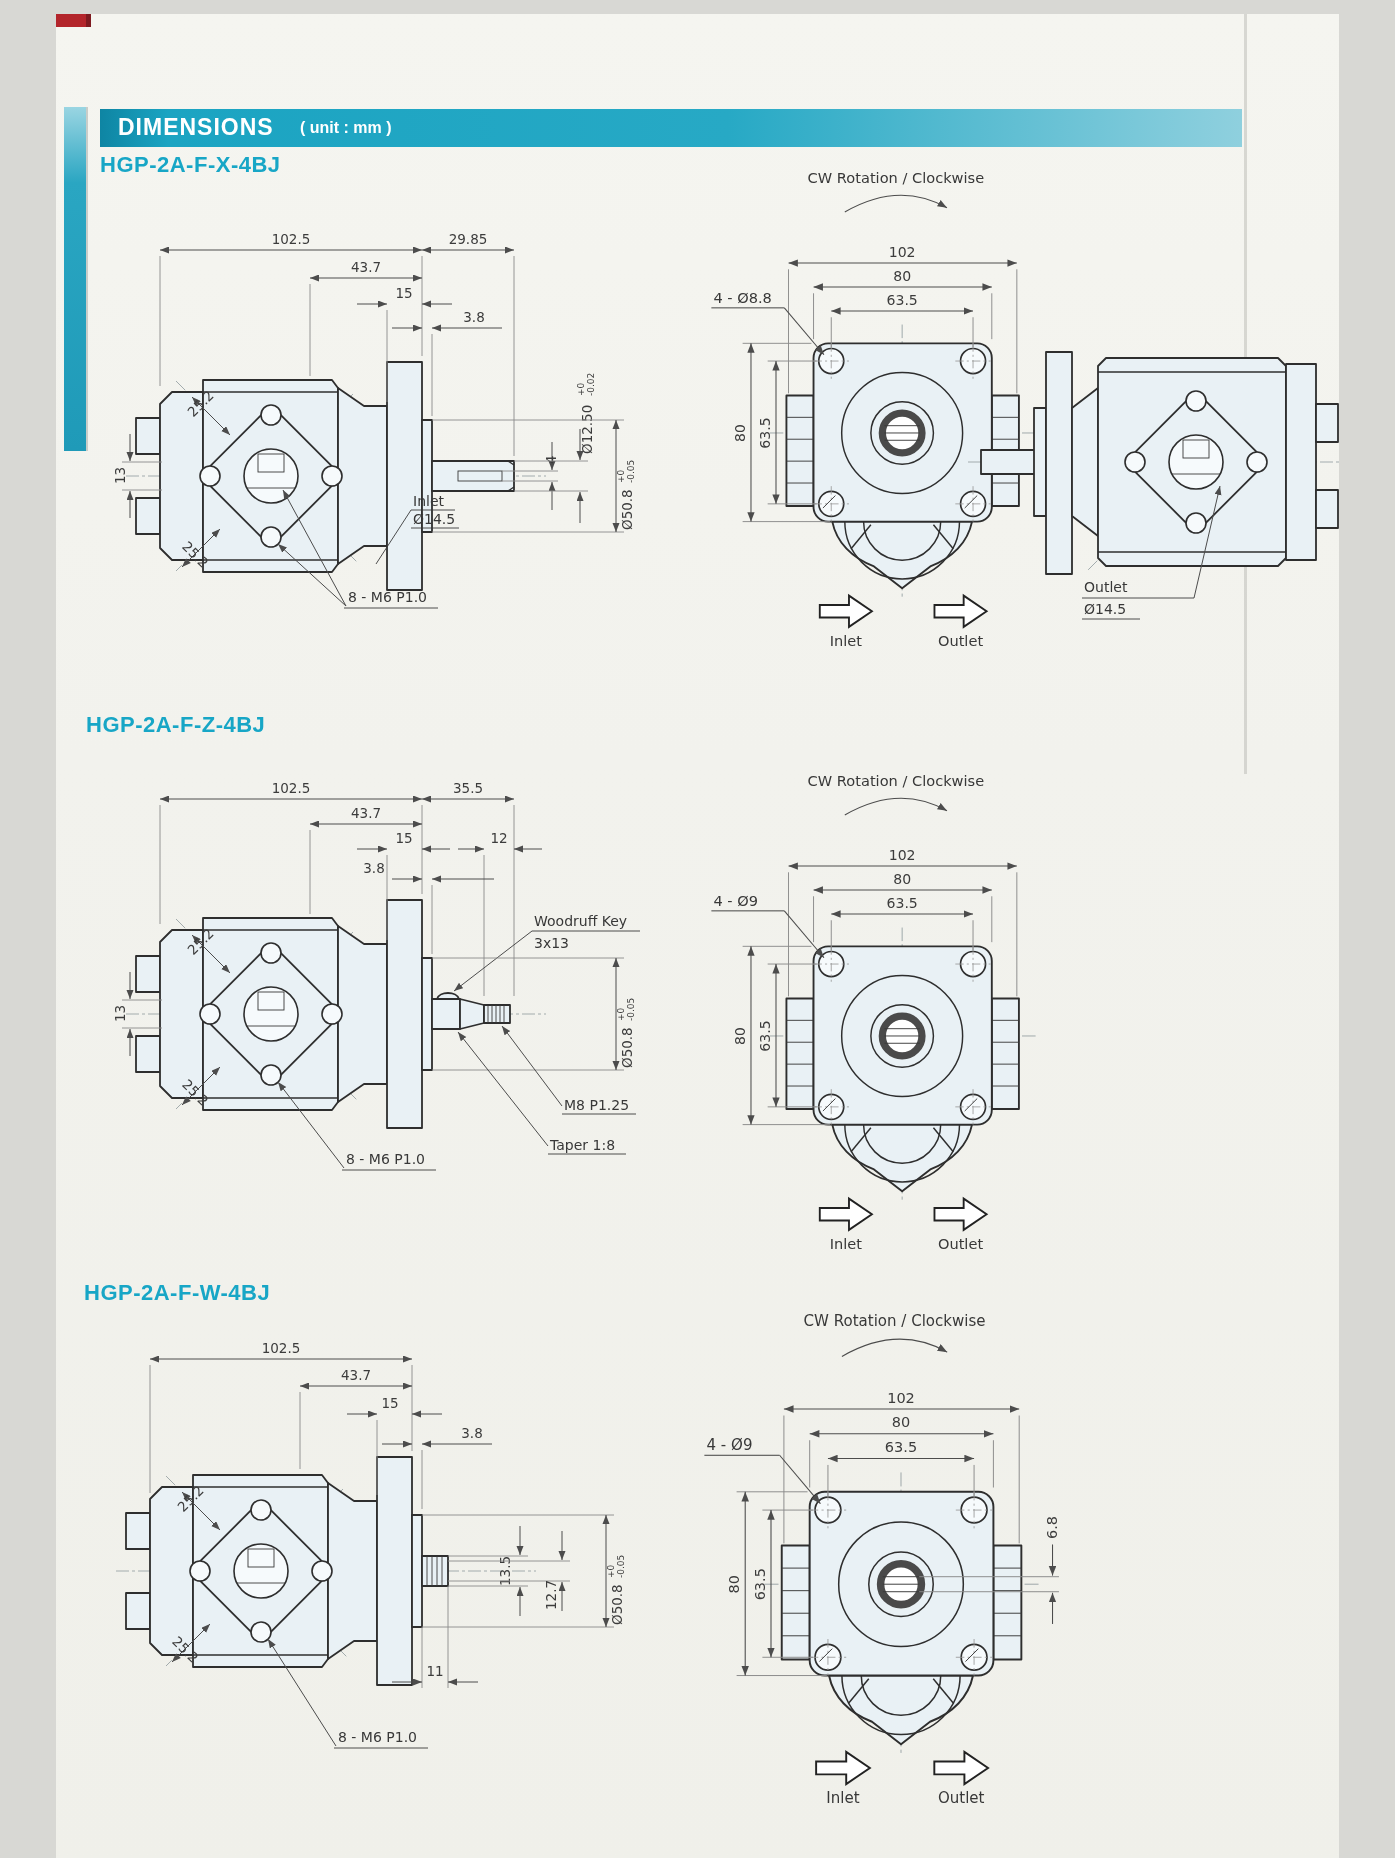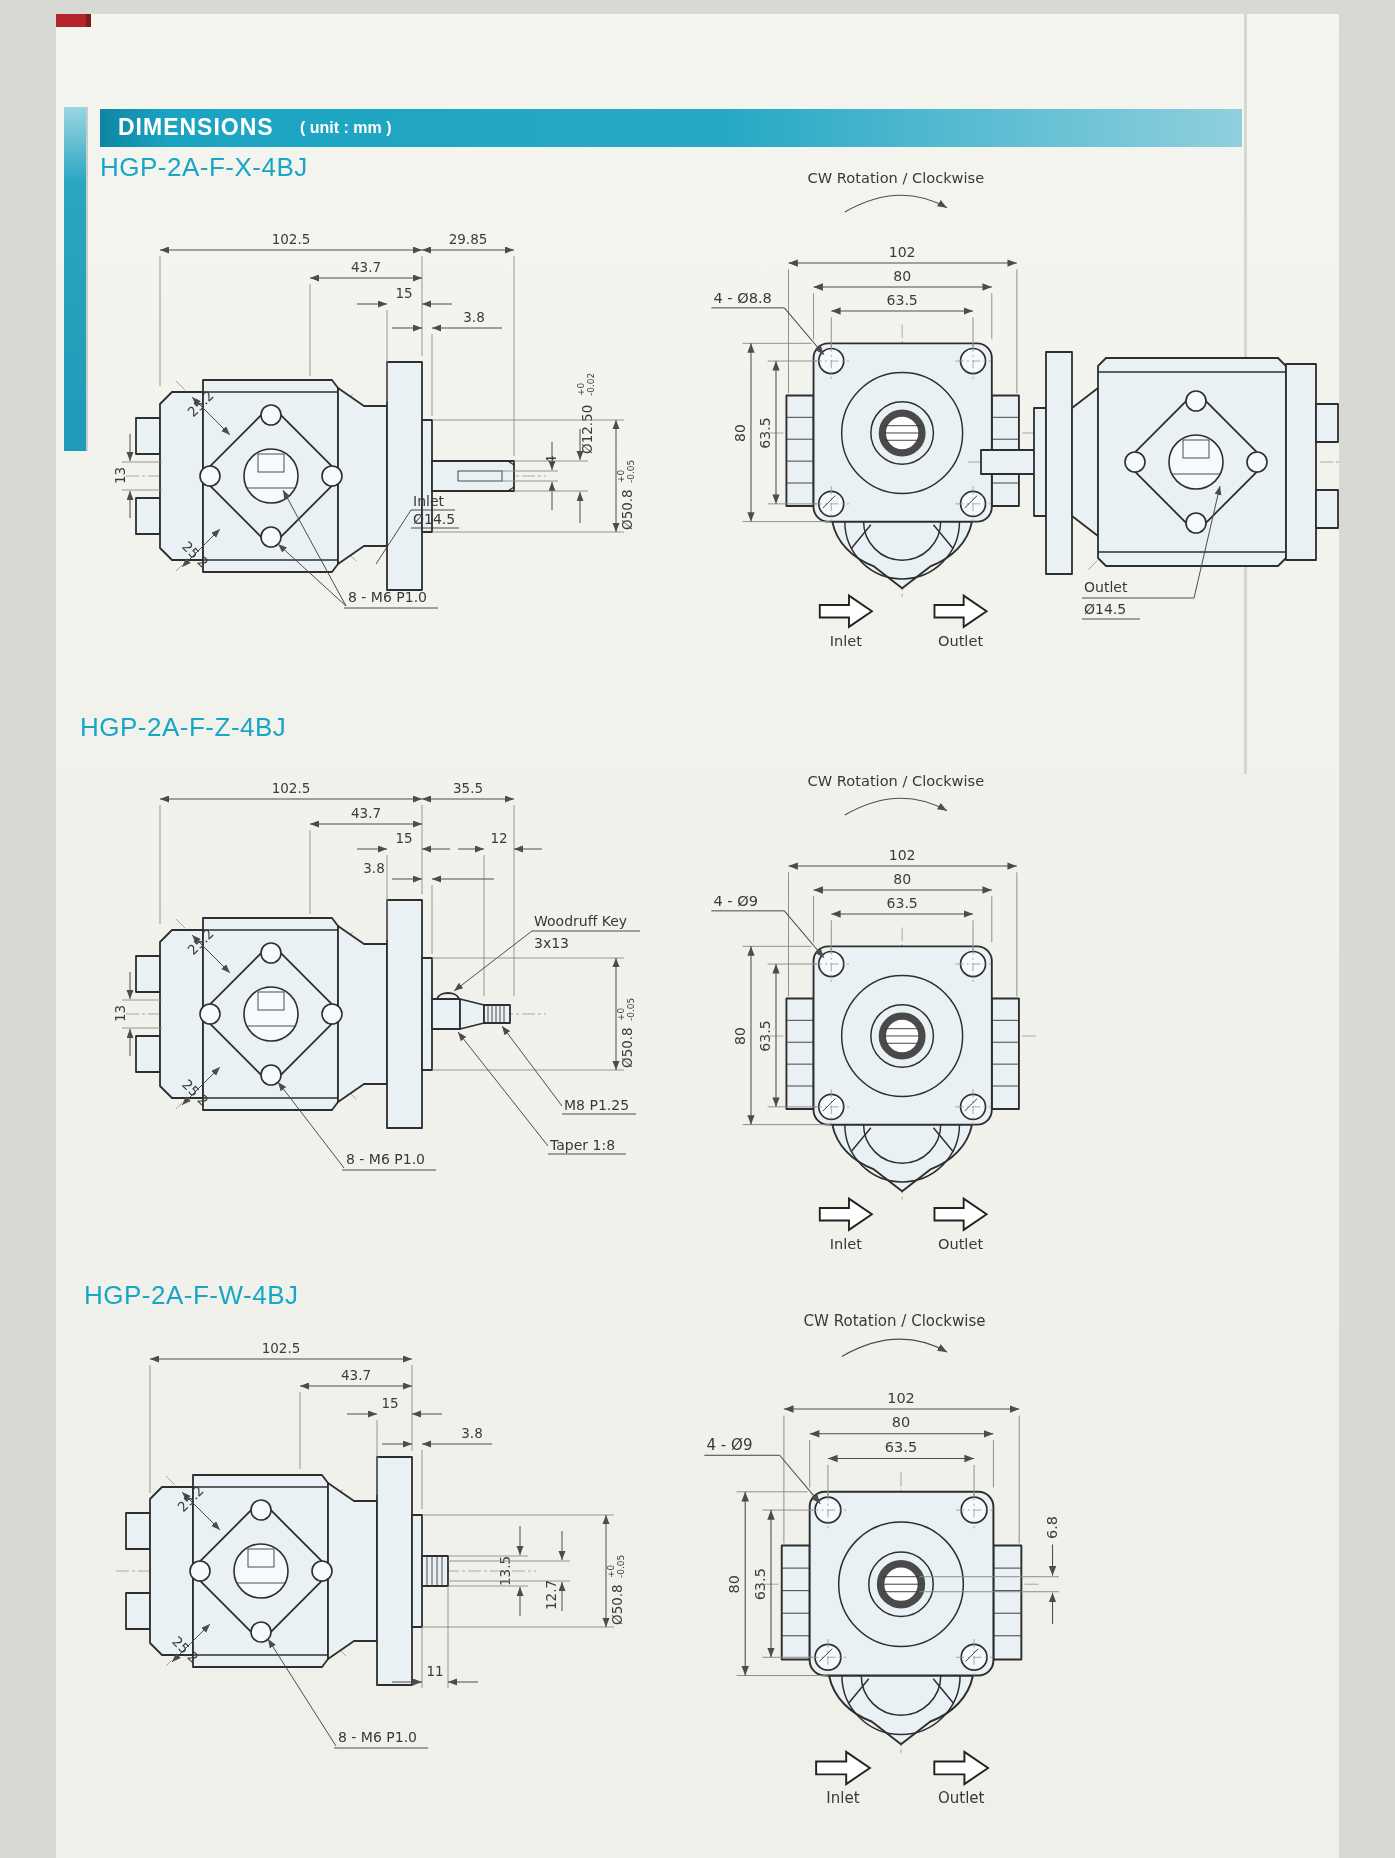--- a/index.html
+++ b/index.html
@@ -10,22 +10,22 @@
   #red-corner{left:0;top:0;width:30px;height:13px;background:#b3252b;border-right:5px solid #7e1a20;}
   #side-band{left:8px;top:93px;width:22px;height:344px;
      background:linear-gradient(180deg,#9ad5e2 0%,#2aa6c2 22%,#1f9ab8 100%);
      border-right:2px solid #c9cdc9;}
   #hdr-bar{left:44px;top:95px;width:1142px;height:38px;
      background:linear-gradient(90deg,#0e85a3 0%,#1ba4c2 6%,#27a9c5 55%,#8fd0de 100%);}
   #hdr-title{left:62px;top:100px;color:#fff;font-family:"Liberation Sans",sans-serif;
      font-weight:bold;font-size:23px;letter-spacing:1px;}
   #hdr-unit{left:244px;top:105px;color:#fff;font-family:"Liberation Sans",sans-serif;
      font-weight:bold;font-size:16px;text-align:right;}
-  .model{color:#17a6c6;font-family:"Liberation Sans",sans-serif;font-weight:normal;
-     font-size:26px;letter-spacing:.5px;}
+  .model{color:#17a6c6;font-family:"Liberation Sans",sans-serif;font-weight:bold;
+     font-size:22px;letter-spacing:.5px;}
   #page-edge{left:1188px;top:0;width:3px;height:760px;background:rgba(160,160,155,.35);}
   
   .ol{fill:#e9f1f5;stroke:#2e2e2e;stroke-width:1.8;stroke-linejoin:round;}
   .hole{fill:#f6fafc;stroke:#2e2e2e;stroke-width:1.6;}
   .bore{fill:#fff;stroke:#4a4a4a;stroke-width:7;}
   .ln{stroke:#2e2e2e;stroke-width:1.4;fill:none;}
   .tn{stroke:#3a3a3a;stroke-width:.9;fill:none;}
   .dim{stroke:#4c4c4c;stroke-width:1;fill:none;}
   .ext{stroke:#8a8a8a;stroke-width:.9;fill:none;}
   .cl{stroke:#9aa4a6;stroke-width:.9;stroke-dasharray:13 3 3 3;fill:none;}
@@ -52,21 +52,21 @@
 
 <div id="page">
   <div class="abs" id="red-corner"></div>
   <div class="abs" id="side-band"></div>
   <div class="abs" id="page-edge"></div>
   <div class="abs" id="hdr-bar"></div>
   <div class="abs" id="hdr-title">DIMENSIONS</div>
   <div class="abs" id="hdr-unit">( unit : mm )</div>
 
   <div class="abs model" style="left:44px;top:138px">HGP-2A-F-X-4BJ</div>
-  <div class="abs model" style="left:24px;top:698px">HGP-2A-F-Z-4BJ</div>
+  <div class="abs model" style="left:30px;top:698px">HGP-2A-F-Z-4BJ</div>
   <div class="abs model" style="left:28px;top:1266px">HGP-2A-F-W-4BJ</div>
 
   <svg class="abs" style="left:50px;top:206px" width="540" height="400" viewBox="0 0 540 400">
     <g>
       <line class="cl" x1="20" y1="256" x2="440" y2="256"></line>
       <line class="cl" x1="70" y1="161" x2="252" y2="343"></line>
       <line class="cl" x1="247" y1="174" x2="70" y2="351"></line>
     </g>
     <g>
       <rect class="ol" x="30" y="198" width="24" height="36"></rect>

